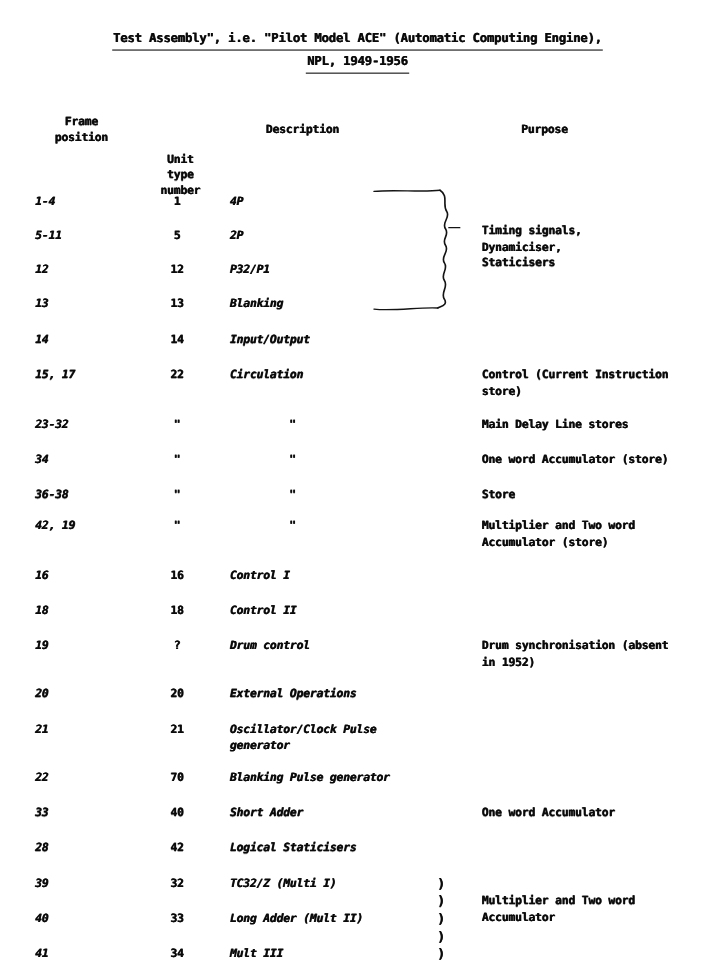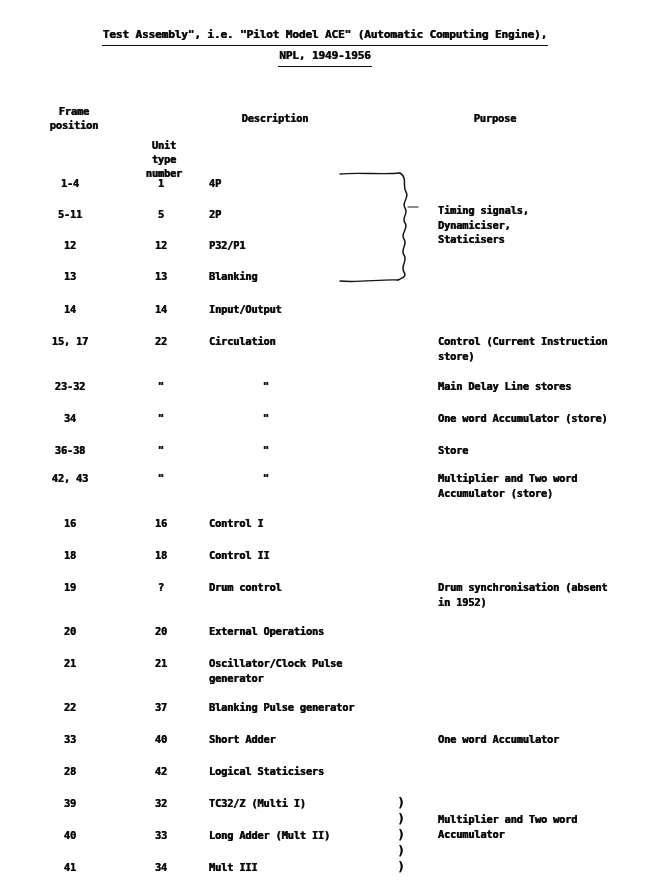--- a/index.html
+++ b/index.html
@@ -57,36 +57,37 @@
   
   .row {
     position: absolute;
     left: 0;
     width: 650px;
     font-size: 10.4px;
     line-height: 14.5px;
   }
   .c-frame {
     position: absolute;
-    left: 18px;
+    left: 32px;
     width: 104px;
-    text-align: center;
+    font-style: italic;
   }
   .c-unit {
     position: absolute;
     left: 124px;
     width: 74px;
     text-align: center;
   }
   .c-desc {
     position: absolute;
     left: 209px;
     width: 200px;
     text-align: left;
     white-space: pre-line;
+    font-style: italic;
   }
   .c-purpose {
     position: absolute;
     left: 438px;
     width: 226px;
     text-align: left;
     white-space: pre-line;
   }
   .c-bracket {
     position: absolute;
@@ -214,21 +215,21 @@
 
 <div class="row tw" style="top:443px">
   <span class="c-frame">36-38</span>
   <span class="c-unit ditto">"</span>
   <span class="c-desc ditto" style="left:246px;width:40px;text-align:center">"</span>
   <span class="c-bracket"></span>
   <span class="c-purpose">Store</span>
 </div>
 
 <div class="row tw" style="top:471px">
-  <span class="c-frame">42, 43</span>
+  <span class="c-frame">42, 19</span>
   <span class="c-unit ditto">"</span>
   <span class="c-desc ditto" style="left:246px;width:40px;text-align:center">"</span>
   <span class="c-bracket"></span>
   <span class="c-purpose">Multiplier and Two word
     Accumulator (store)</span>
 </div>
 
 <div class="row tw" style="top:516px">
   <span class="c-frame">16</span>
   <span class="c-unit">16</span>
@@ -266,21 +267,21 @@
   <span class="c-frame">21</span>
   <span class="c-unit">21</span>
   <span class="c-desc">Oscillator/Clock Pulse
    generator</span>
   <span class="c-bracket"></span>
   <span class="c-purpose"></span>
 </div>
 
 <div class="row tw" style="top:700px">
   <span class="c-frame">22</span>
-  <span class="c-unit">37</span>
+  <span class="c-unit">70</span>
   <span class="c-desc">Blanking Pulse generator</span>
   <span class="c-bracket"></span>
   <span class="c-purpose"></span>
 </div>
 
 <div class="row tw" style="top:732px">
   <span class="c-frame">33</span>
   <span class="c-unit">40</span>
   <span class="c-desc">Short Adder</span>
   <span class="c-bracket"></span>

